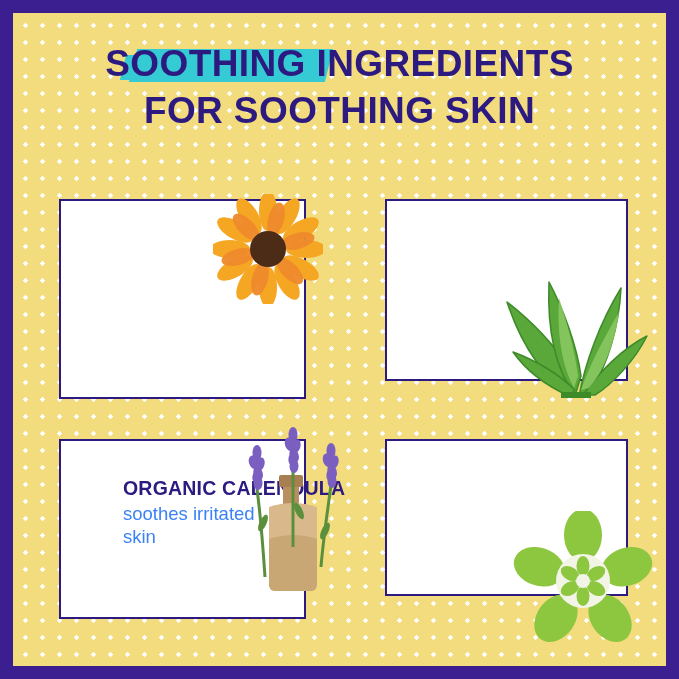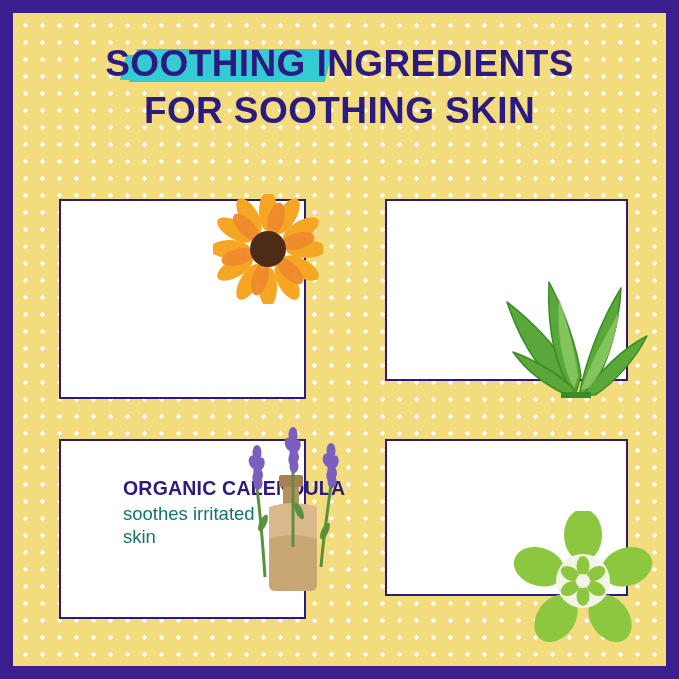--- a/index.html
+++ b/index.html
@@ -89,21 +89,21 @@
     font-size: 19.5px;
     color: #2c1a80;
     letter-spacing: 0.2px;
     line-height: 1.18;
     margin: 0 0 2px 0;
     white-space: pre-line;
   }
   .card-desc {
     font-family: "Liberation Sans", sans-serif;
     font-size: 18.5px;
-    color: #0f766e;
+    color: #3b82f6;
     line-height: 1.27;
     margin: 0;
     white-space: pre-line;
   }
 
   
   #card-calendula { left: 46px; top: 186px; width: 247px; height: 200px; }
   #card-calendula .card-text { left: 62px; top: 276px; width: 230px; }
 
   

